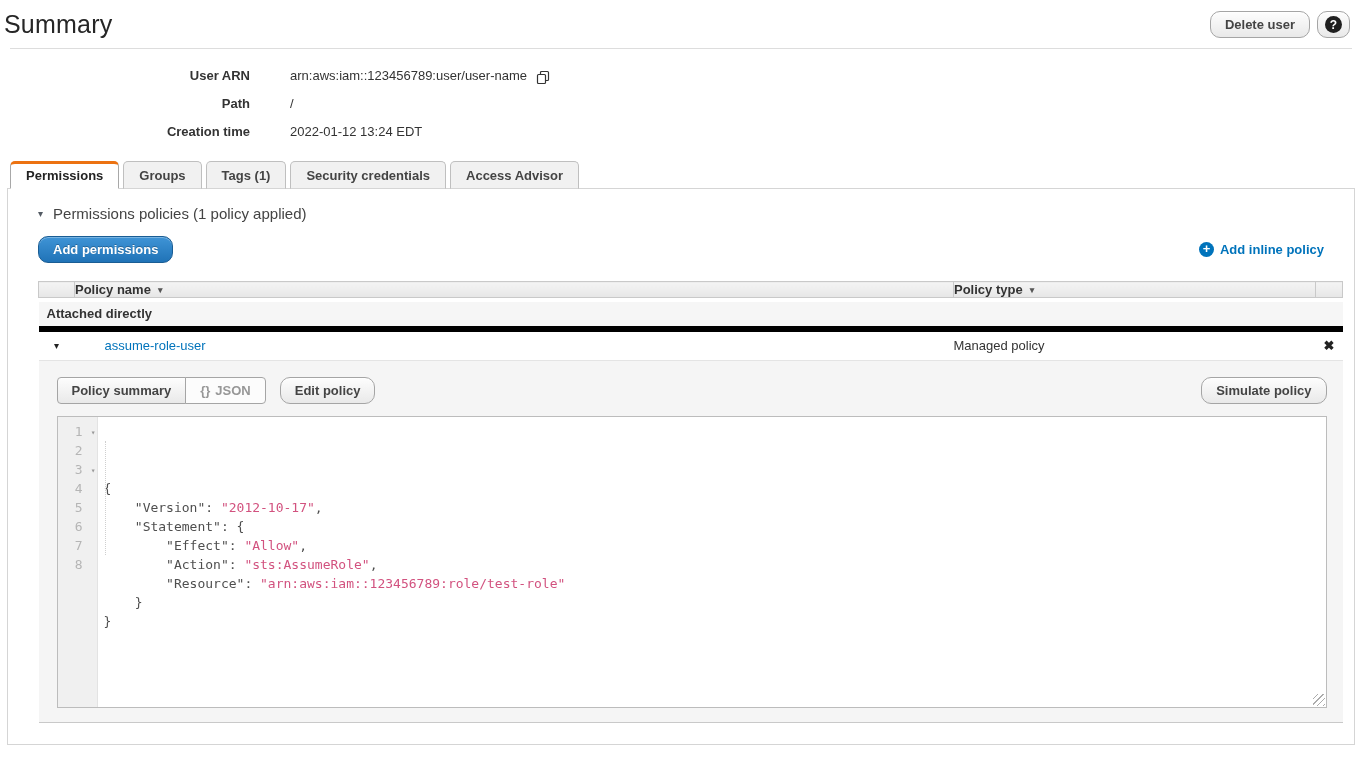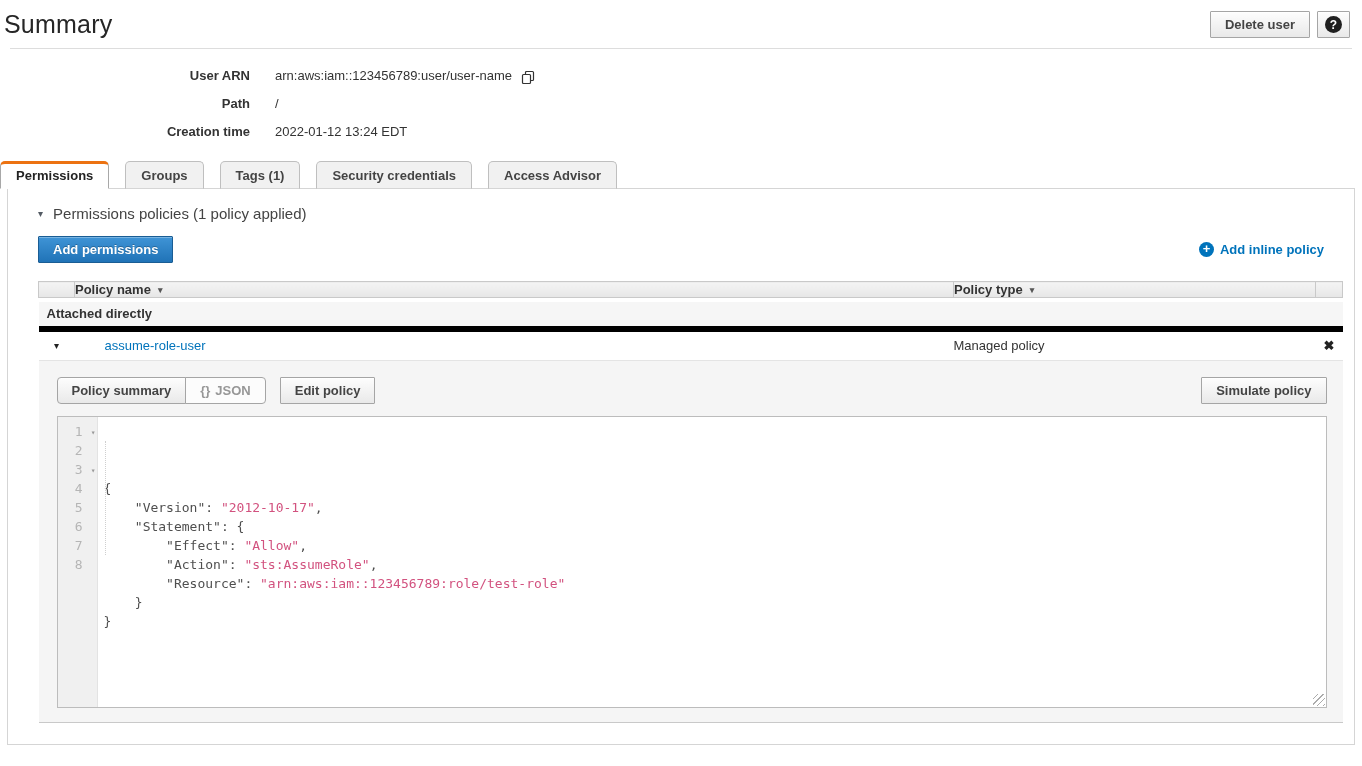--- a/index.html
+++ b/index.html
@@ -11,43 +11,43 @@
   }
 
   
   .page-header { display:flex; justify-content:space-between; align-items:center; padding:10px 12px 4px 4px; }
   .page-title { font-size:25px; font-weight:400; color:#262626; margin:0; letter-spacing:.2px; }
   .header-actions { display:flex; gap:7px; align-items:center; }
 
   .btn {
     display:inline-flex; align-items:center; justify-content:center;
     background:linear-gradient(#fdfdfd,#e9e9e9);
-    border:1px solid #a5a5a5; border-radius:1px;
+    border:1px solid #a5a5a5; border-radius:10px;
     height:27px; padding:0 14px;
     font-family:"Liberation Sans", sans-serif;
     font-weight:bold; font-size:13px; color:#444;
     cursor:pointer; white-space:nowrap;
     box-shadow:inset 0 1px 0 rgba(255,255,255,.7);
   }
   .btn-help { width:33px; padding:0; }
   .help-circle {
     width:17px; height:17px; border-radius:50%; background:#1f1f1f; color:#fff;
     font-size:12px; font-weight:bold; display:flex; align-items:center; justify-content:center;
   }
   .rule { border:0; border-top:1px solid #ddd; margin:5px 10px 0 10px; }
 
   
   .meta { padding-top:13px; }
   .meta-row { display:flex; line-height:28px; }
   .meta-label { width:250px; text-align:right; font-weight:bold; color:#333; }
-  .meta-value { margin-left:25px; display:flex; align-items:center; gap:9px; color:#333; }
+  .meta-value { margin-left:40px; display:flex; align-items:center; gap:9px; color:#333; }
   .copy-icon { display:inline-flex; cursor:pointer; margin-top:2px; }
 
   
-  .tabs { display:flex; gap:16px; margin-top:15px; position:relative; z-index:2; }
+  .tabs { display:flex; gap:4px; padding-left:10px; margin-top:15px; position:relative; z-index:2; }
   .tab {
     background:#f1f1f1; border:1px solid #bfbfbf; border-bottom:1px solid #d5d5d5;
     border-radius:5px 5px 0 0; padding:6px 15px 5px 15px;
     font-weight:bold; color:#444; cursor:pointer; margin-bottom:-1px;
   }
   .tab.active {
     background:#fff; color:#222; border-color:#a8a8a8;
     border-top:3px solid var(--accent-orange); border-bottom:1px solid #fff;
     padding-top:4px;
   }

